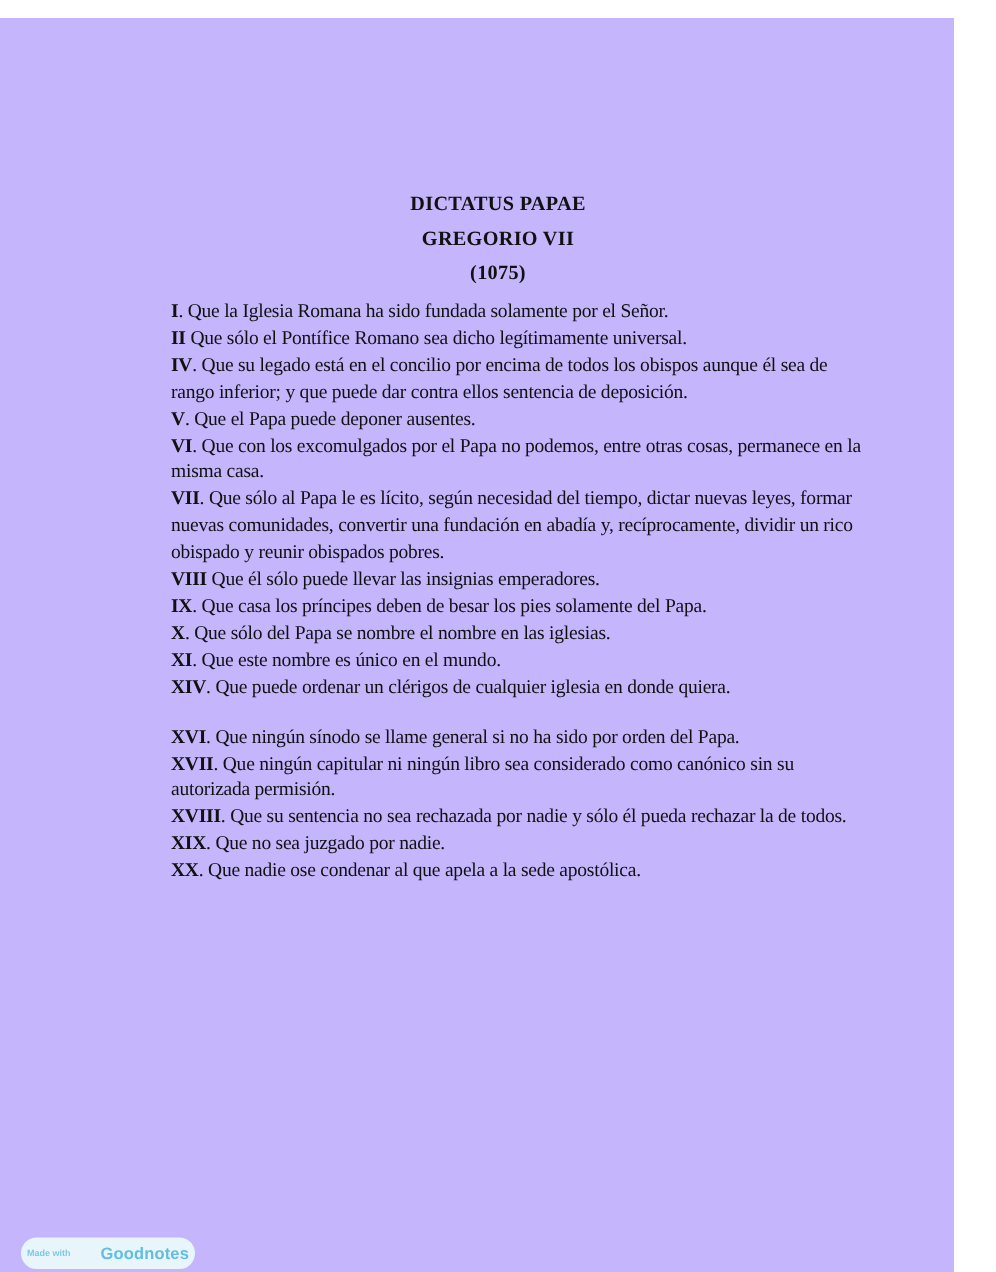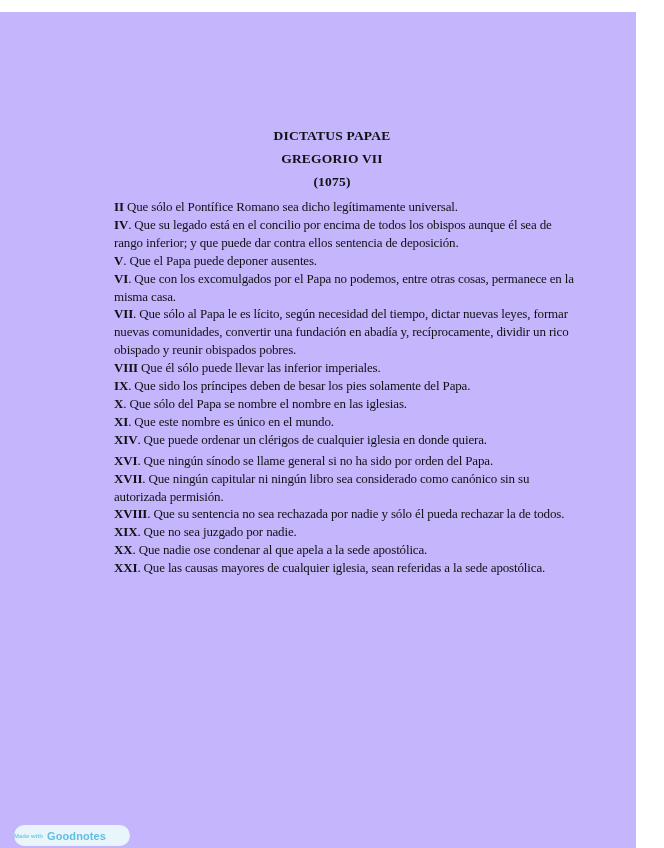--- a/index.html
+++ b/index.html
@@ -15,53 +15,53 @@
     .t1 { top: 116px; }
     .t2 { top: 139px; }
     .t3 { top: 162px; }
     .body-text {
       position: absolute; left: 114px; top: 186px; width: 460px;
       font-family: "Liberation Serif", serif; font-size: 13px; color: #111;
       line-height: 17.9px; letter-spacing: -0.15px;
     }
     .article { margin: 0; padding: 0; }
     .num { font-weight: bold; }
-    .gap { margin-top: 3px; }
+    .gap { margin-top: 15px; }
     .badge {
       position: absolute; left: 14px; top: 813px; width: 116px; height: 21px;
-      border-radius: 11px; background: #e8f6fc; display: flex; align-items: center; 
-      gap: 4px;
+      border-radius: 11px; background: #e8f6fc; display: flex; align-items: center; justify-content: center;
+      gap: 20px;
     }
     .badge-small { font-family: "Liberation Sans", sans-serif; font-size: 6px; color: #7cc9e6; font-weight: bold; }
     .badge-big { font-family: "Liberation Sans", sans-serif; font-size: 11px; color: #62bde0; font-weight: bold; letter-spacing: 0.1px; }
   </style>
 </head>
 <body>
 
 <div class="page">
   <div class="title-block t1">DICTATUS PAPAE</div>
   <div class="title-block t2">GREGORIO VII</div>
   <div class="title-block t3">(1075)</div>
 
   <div class="body-text">
+    <p class="article"><span class="num">I</span><span>.</span><span> Que la Iglesia Romana ha sido fundada solamente por el Señor.</span></p>
     <p class="article"><span class="num">II</span><span></span><span> Que sólo el Pontífice Romano sea dicho legítimamente universal.</span></p>
     <p class="article"><span class="num">IV</span><span>.</span><span> Que su legado está en el concilio por encima de todos los obispos aunque él sea de rango inferior; y que puede dar contra ellos sentencia de deposición.</span></p>
     <p class="article"><span class="num">V</span><span>.</span><span> Que el Papa puede deponer ausentes.</span></p>
     <p class="article"><span class="num">VI</span><span>.</span><span> Que con los excomulgados por el Papa no podemos, entre otras cosas, permanece en la misma casa.</span></p>
     <p class="article"><span class="num">VII</span><span>.</span><span> Que sólo al Papa le es lícito, según necesidad del tiempo, dictar nuevas leyes, formar nuevas comunidades, convertir una fundación en abadía y, recíprocamente, dividir un rico obispado y reunir obispados pobres.</span></p>
-    <p class="article"><span class="num">VIII</span><span></span><span> Que él sólo puede llevar las inferior imperiales.</span></p>
-    <p class="article"><span class="num">IX</span><span>.</span><span> Que sido los príncipes deben de besar los pies solamente del Papa.</span></p>
+    <p class="article"><span class="num">VIII</span><span></span><span> Que él sólo puede llevar las insignias emperadores.</span></p>
+    <p class="article"><span class="num">IX</span><span>.</span><span> Que casa los príncipes deben de besar los pies solamente del Papa.</span></p>
     <p class="article"><span class="num">X</span><span>.</span><span> Que sólo del Papa se nombre el nombre en las iglesias.</span></p>
     <p class="article"><span class="num">XI</span><span>.</span><span> Que este nombre es único en el mundo.</span></p>
     <p class="article"><span class="num">XIV</span><span>.</span><span> Que puede ordenar un clérigos de cualquier iglesia en donde quiera.</span></p>
     <p class="article gap"><span class="num">XVI</span><span>.</span><span> Que ningún sínodo se llame general si no ha sido por orden del Papa.</span></p>
     <p class="article"><span class="num">XVII</span><span>.</span><span> Que ningún capitular ni ningún libro sea considerado como canónico sin su autorizada permisión.</span></p>
     <p class="article"><span class="num">XVIII</span><span>.</span><span> Que su sentencia no sea rechazada por nadie y sólo él pueda rechazar la de todos.</span></p>
     <p class="article"><span class="num">XIX</span><span>.</span><span> Que no sea juzgado por nadie.</span></p>
     <p class="article"><span class="num">XX</span><span>.</span><span> Que nadie ose condenar al que apela a la sede apostólica.</span></p>
-    <p class="article"><span class="num">XXI</span><span>.</span><span> Que las causas mayores de cualquier iglesia, sean referidas a la sede apostólica.</span></p>
   </div>
 
   <div class="badge">
     <span class="badge-small">Made with</span>
     <span class="badge-big">Goodnotes</span>
   </div>
 </div>
 
 </body></html>

